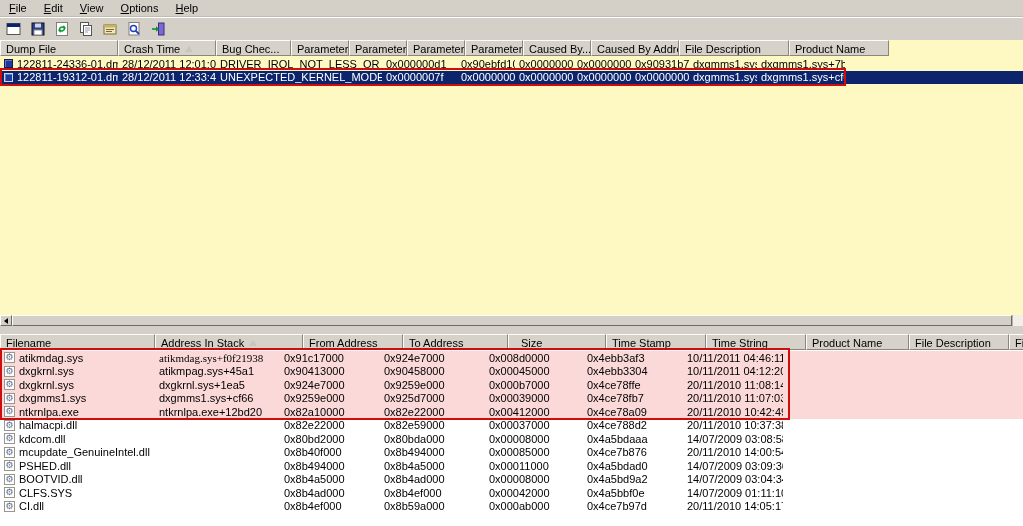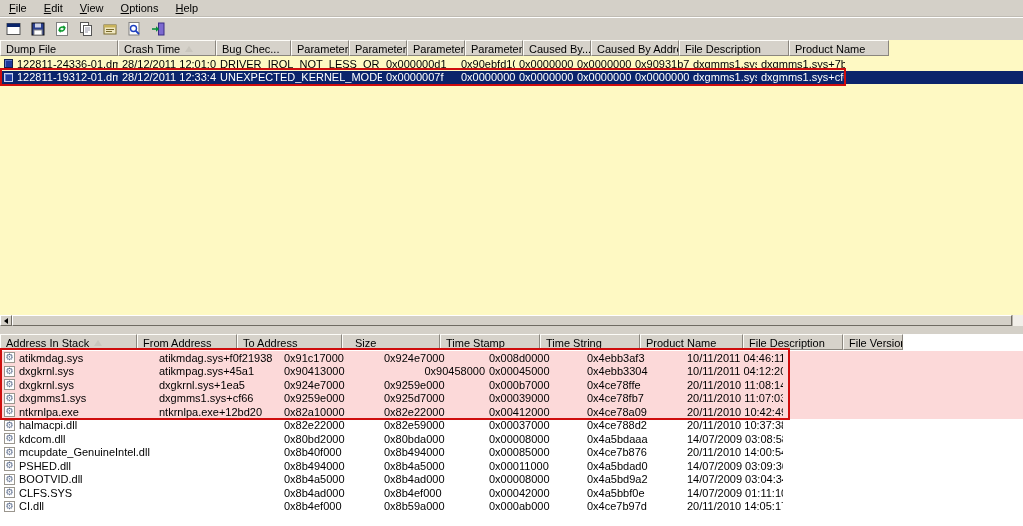--- a/index.html
+++ b/index.html
@@ -272,21 +272,24 @@
   <div class="sb-btn">
       <span class="arrow-left"></span>
     </div>
   <div class="sb-thumb"></div>
   <div class="sb-track-end"></div>
 </div>
 <div id="splitter"></div>
 
 <div id="bottom-pane">
   <div class="lv-header" id="bottom-header">
-      <div class="hcell" style="width: 137px; text-align: right;">
+      <div class="hcell" style="width: 155px;">
+        <span>Filename</span>
+      </div>
+      <div class="hcell" style="width: 148px; text-align: right;">
         <span>Address In Stack</span>
         <span class="sort-asc"></span>
       </div>
       <div class="hcell" style="width: 100px;">
         <span>From Address</span>
       </div>
       <div class="hcell" style="width: 105px;">
         <span>To Address</span>
       </div>
       <div class="hcell" style="width: 98px; padding-left: 12px;">
@@ -307,21 +310,21 @@
       <div class="hcell" style="width: 60px;">
         <span>File Version</span>
       </div>
     </div>
   <div class="lv-rows" id="bottom-rows">
       <div class="lrow hl">
         <div class="cell" style="width: 155px;">
           <span class="icon-driver">⚙</span>
           <span>atikmdag.sys</span>
         </div>
-        <div class="cell" style="width: 125px;">
+        <div class="cell" style="width: 125px; font-family: Liberation Serif, serif;">
           <span>atikmdag.sys+f0f21938</span>
         </div>
         <div class="cell" style="width: 100px;">
           <span>0x91c17000</span>
         </div>
         <div class="cell" style="width: 105px;">
           <span>0x924e7000</span>
         </div>
         <div class="cell" style="width: 98px;">
           <span>0x008d0000</span>
@@ -346,21 +349,21 @@
         <div class="cell" style="width: 155px;">
           <span class="icon-driver">⚙</span>
           <span>dxgkrnl.sys</span>
         </div>
         <div class="cell" style="width: 125px;">
           <span>atikmpag.sys+45a1</span>
         </div>
         <div class="cell" style="width: 100px;">
           <span>0x90413000</span>
         </div>
-        <div class="cell" style="width: 105px; justify-content: flex-end;">
+        <div class="cell" style="width: 105px;">
           <span>0x90458000</span>
         </div>
         <div class="cell" style="width: 98px;">
           <span>0x00045000</span>
         </div>
         <div class="cell" style="width: 100px;">
           <span>0x4ebb3304</span>
         </div>
         <div class="cell" style="width: 100px;">
           <span>10/11/2011 04:12:20</span>

